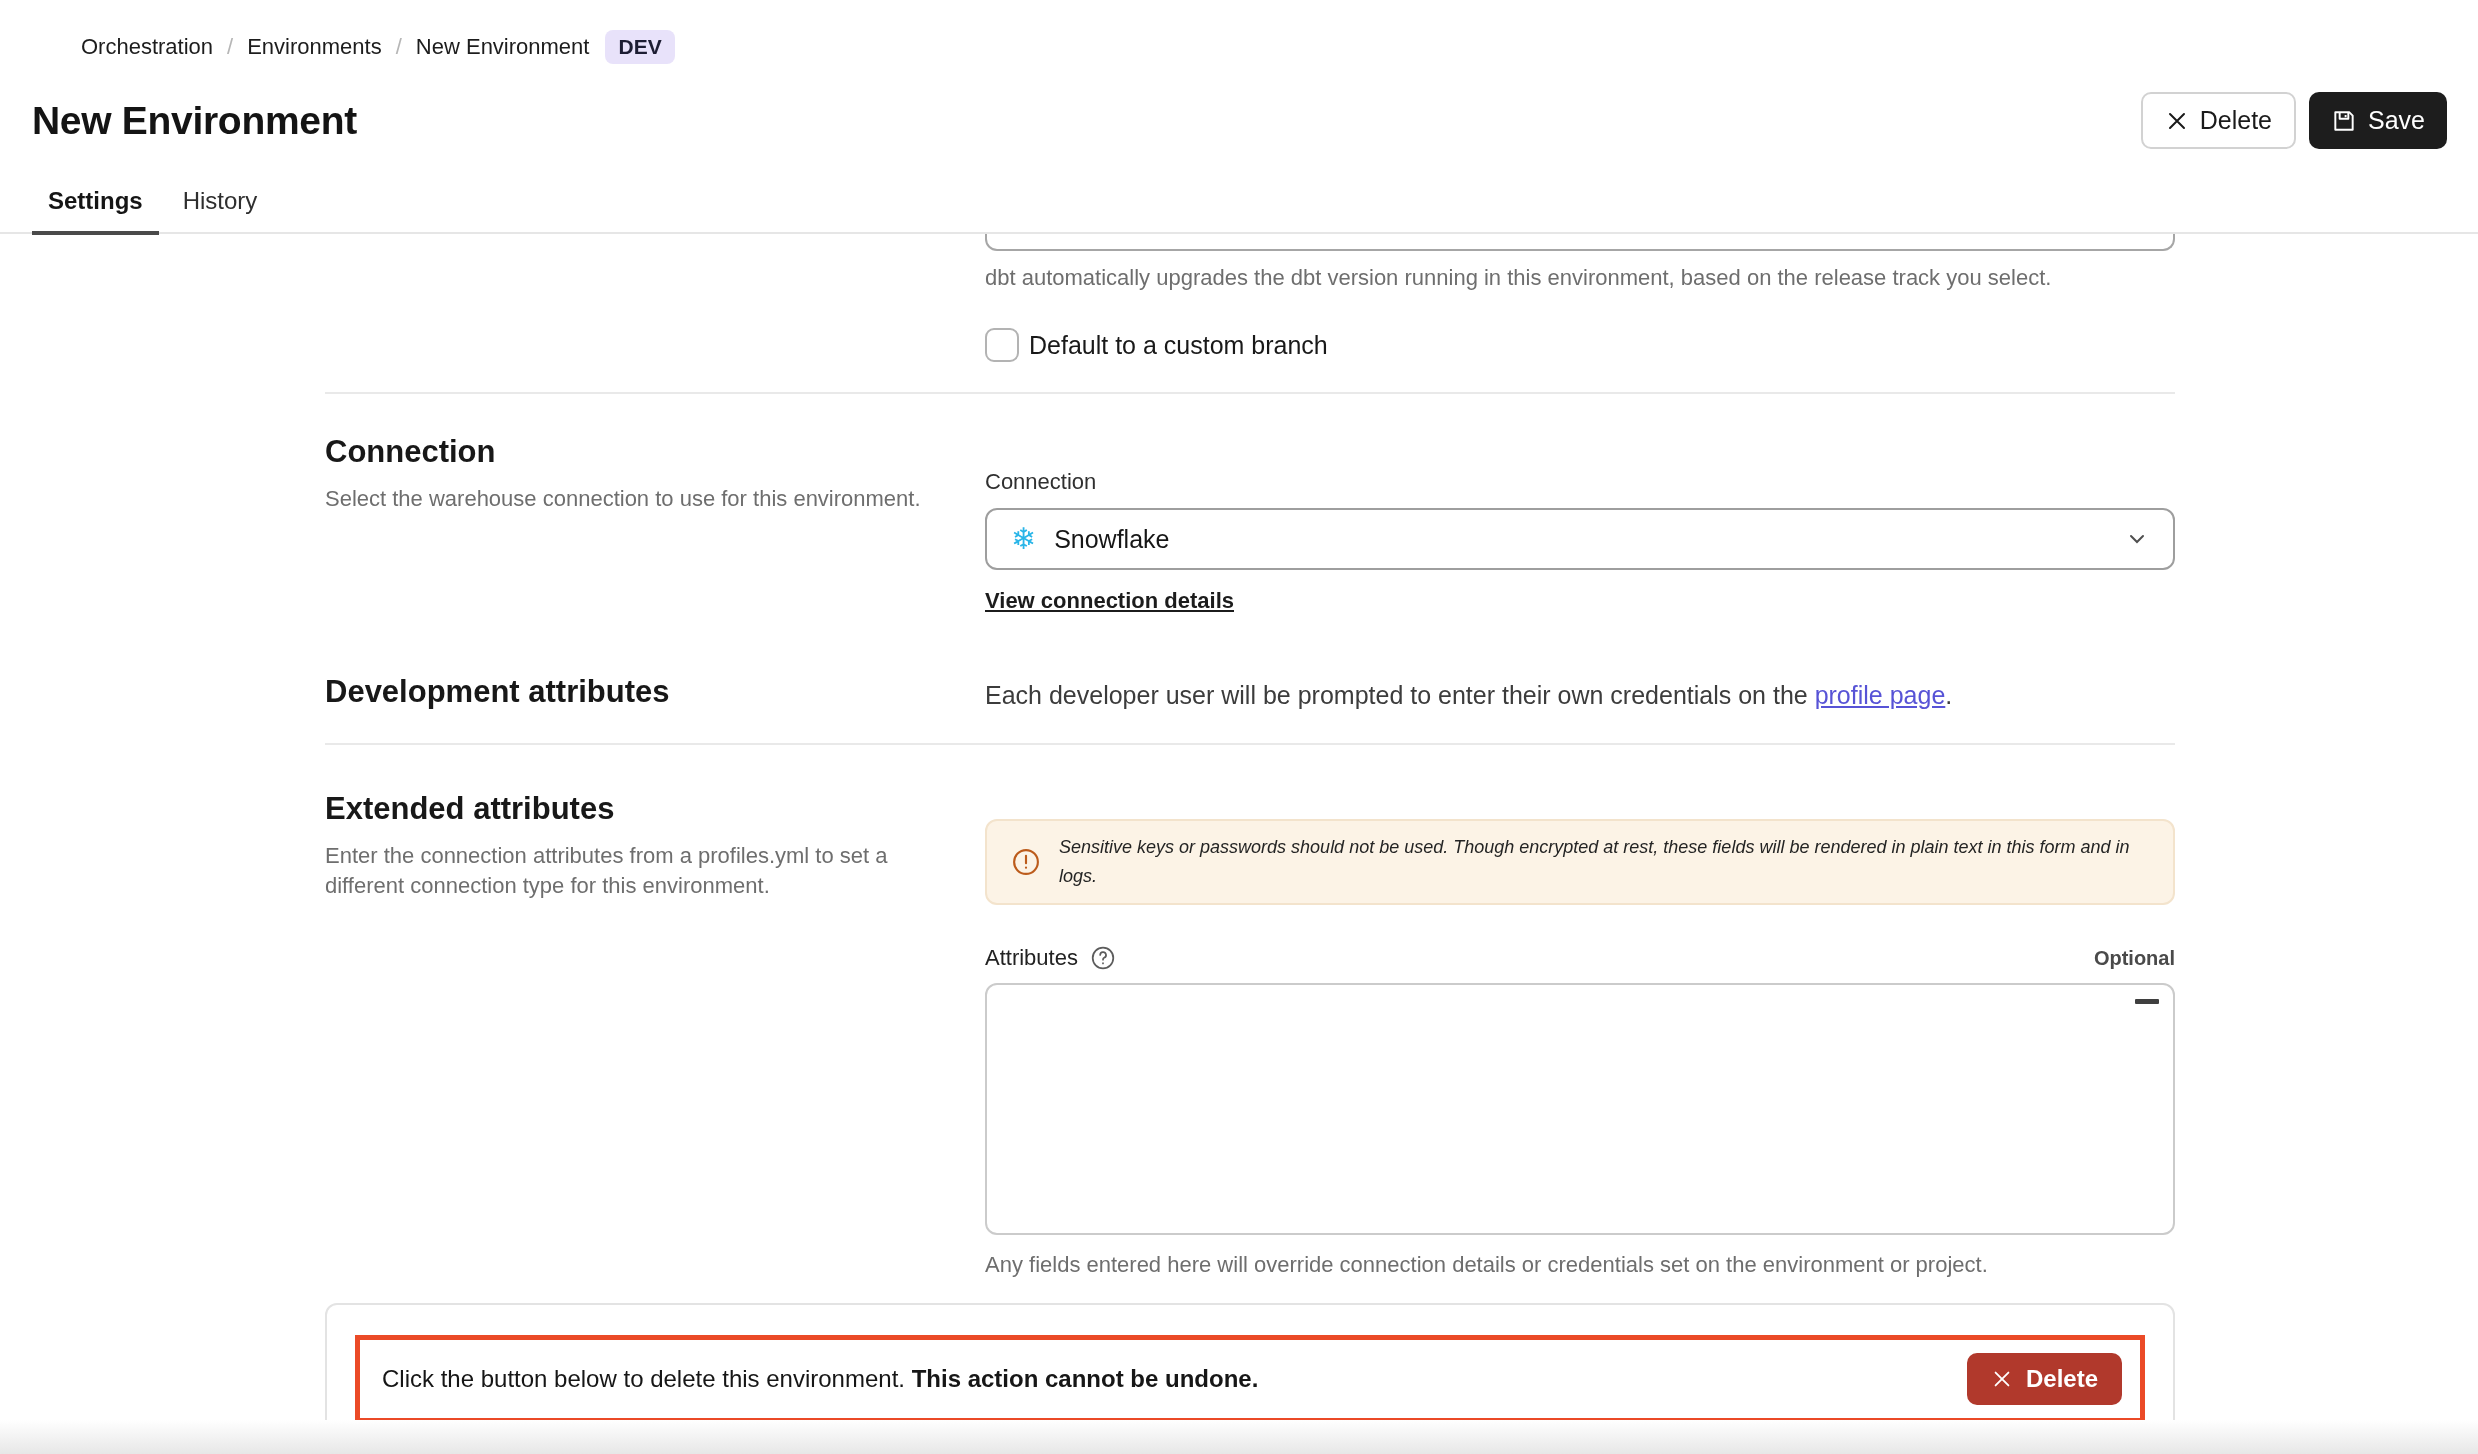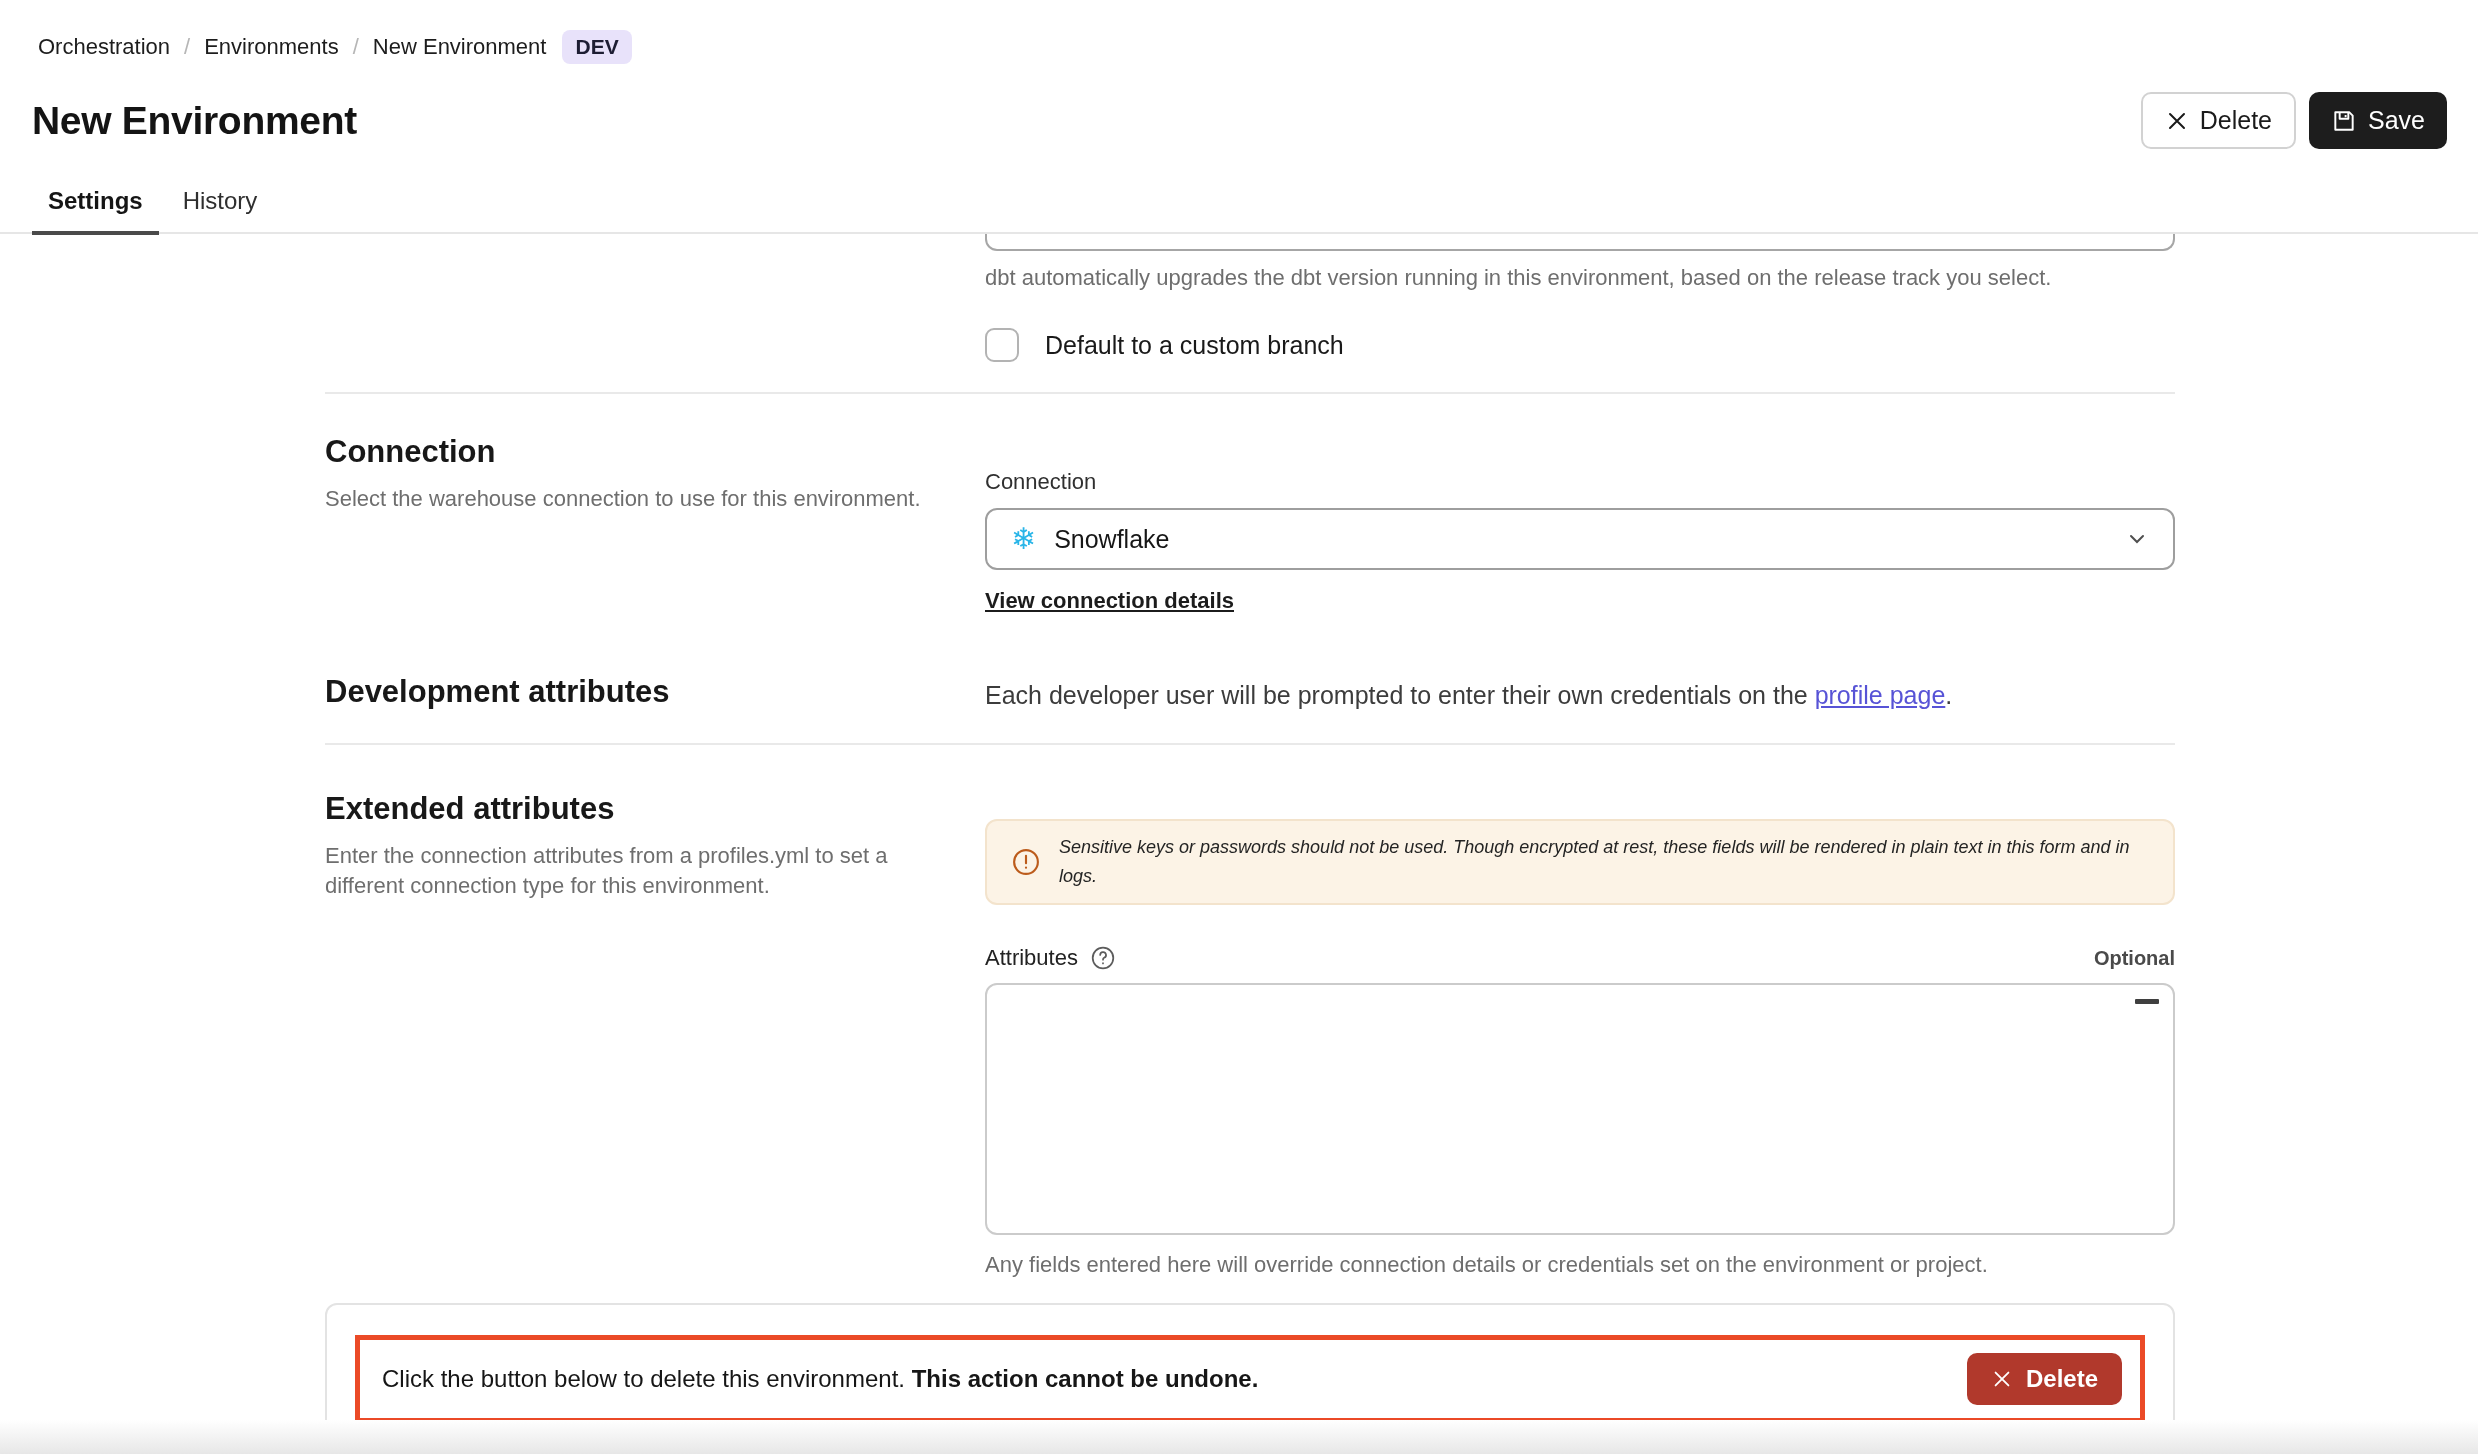--- a/index.html
+++ b/index.html
@@ -2,21 +2,21 @@
 <html><head>
 <meta charset="utf-8">
 <style>
   * { margin:0; padding:0; box-sizing:border-box; }
   html,body { width:2478px; height:1454px; }
   body { font-family:"Liberation Sans", sans-serif; background:#ffffff; color:#1a1a1a; }
   .page { position:relative; width:2478px; height:1454px; overflow:hidden; background:#fff; }
 
   
   .topbar { padding:30px 31px 0 32px; }
-  .breadcrumb { display:flex; align-items:center; gap:14px; font-size:22px; color:#1d1d1d; padding-left:6px; }
+  .breadcrumb { display:flex; align-items:center; gap:14px; font-size:22px; color:#1d1d1d; padding-left:6px;margin-left:43px; }
   .crumb { cursor:pointer; white-space:nowrap; }
   .crumb-sep { color:#b6b6b6; }
   .badge { background:#E8E2FA; color:#1d1d33; font-size:21px; font-weight:700; padding:5px 13px; border-radius:8px; margin-left:2px; }
 
   .title-row { display:flex; justify-content:space-between; align-items:center; margin-top:28px; }
   h1 { font-size:39px; font-weight:700; color:#141414; letter-spacing:-0.3px; }
   .actions { display:flex; gap:13px; }
   .btn { display:flex; align-items:center; gap:11px; height:57px; padding:0 22px; border-radius:10px; font-size:25px; font-weight:500; cursor:pointer; border:none; }
   .btn-cancel { background:#fff; border:2px solid #d2d2d2; color:#1a1a1a; }
   .btn-save { background:#1d1d1d; color:#fff; }
@@ -27,21 +27,21 @@
   .top-divider { height:2px; background:#e6e6e6; position:relative; z-index:1; }
 
   
   .content { padding:0 303px 0 325px; }
   .right-offset { margin-left:660px; }
 
   .cut-input { height:17px; border:2px solid #a6a6a6; border-top:none; border-radius:0 0 12px 12px; background:#fff; }
   .muted { font-size:22px; color:#6e6e6e; line-height:28px; }
   .mt13 { margin-top:13px; }
 
-  .checkbox-row { display:flex; align-items:center; gap:26px; margin-top:36px; }
+  .checkbox-row { display:flex; align-items:center; gap:10px; margin-top:36px; }
   .checkbox { width:34px; height:34px; border:2px solid #b3b3b3; border-radius:9px; background:#fff; cursor:pointer; flex:none; }
   .checkbox-label { font-size:25px; color:#191919; }
 
   .divider { height:2px; background:#e9e9e9; }
   .div-1 { margin-top:30px; }
   .div-2 { margin-top:32px; }
 
   .section { display:flex; align-items:flex-start; }
   .section-left { width:660px; flex:none; padding-right:45px; }
   .section-right { flex:1; min-width:0; }

